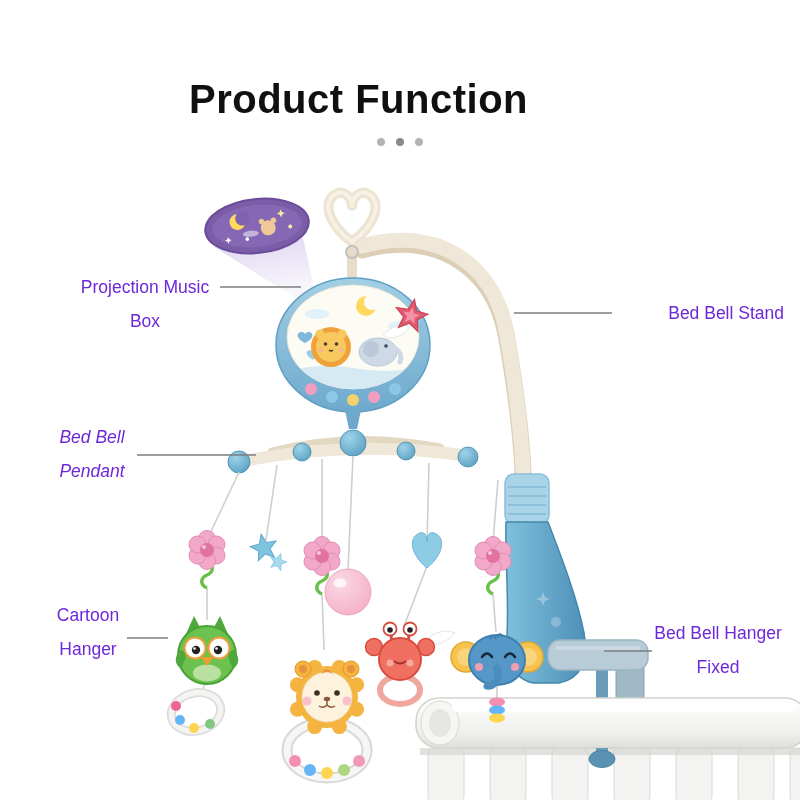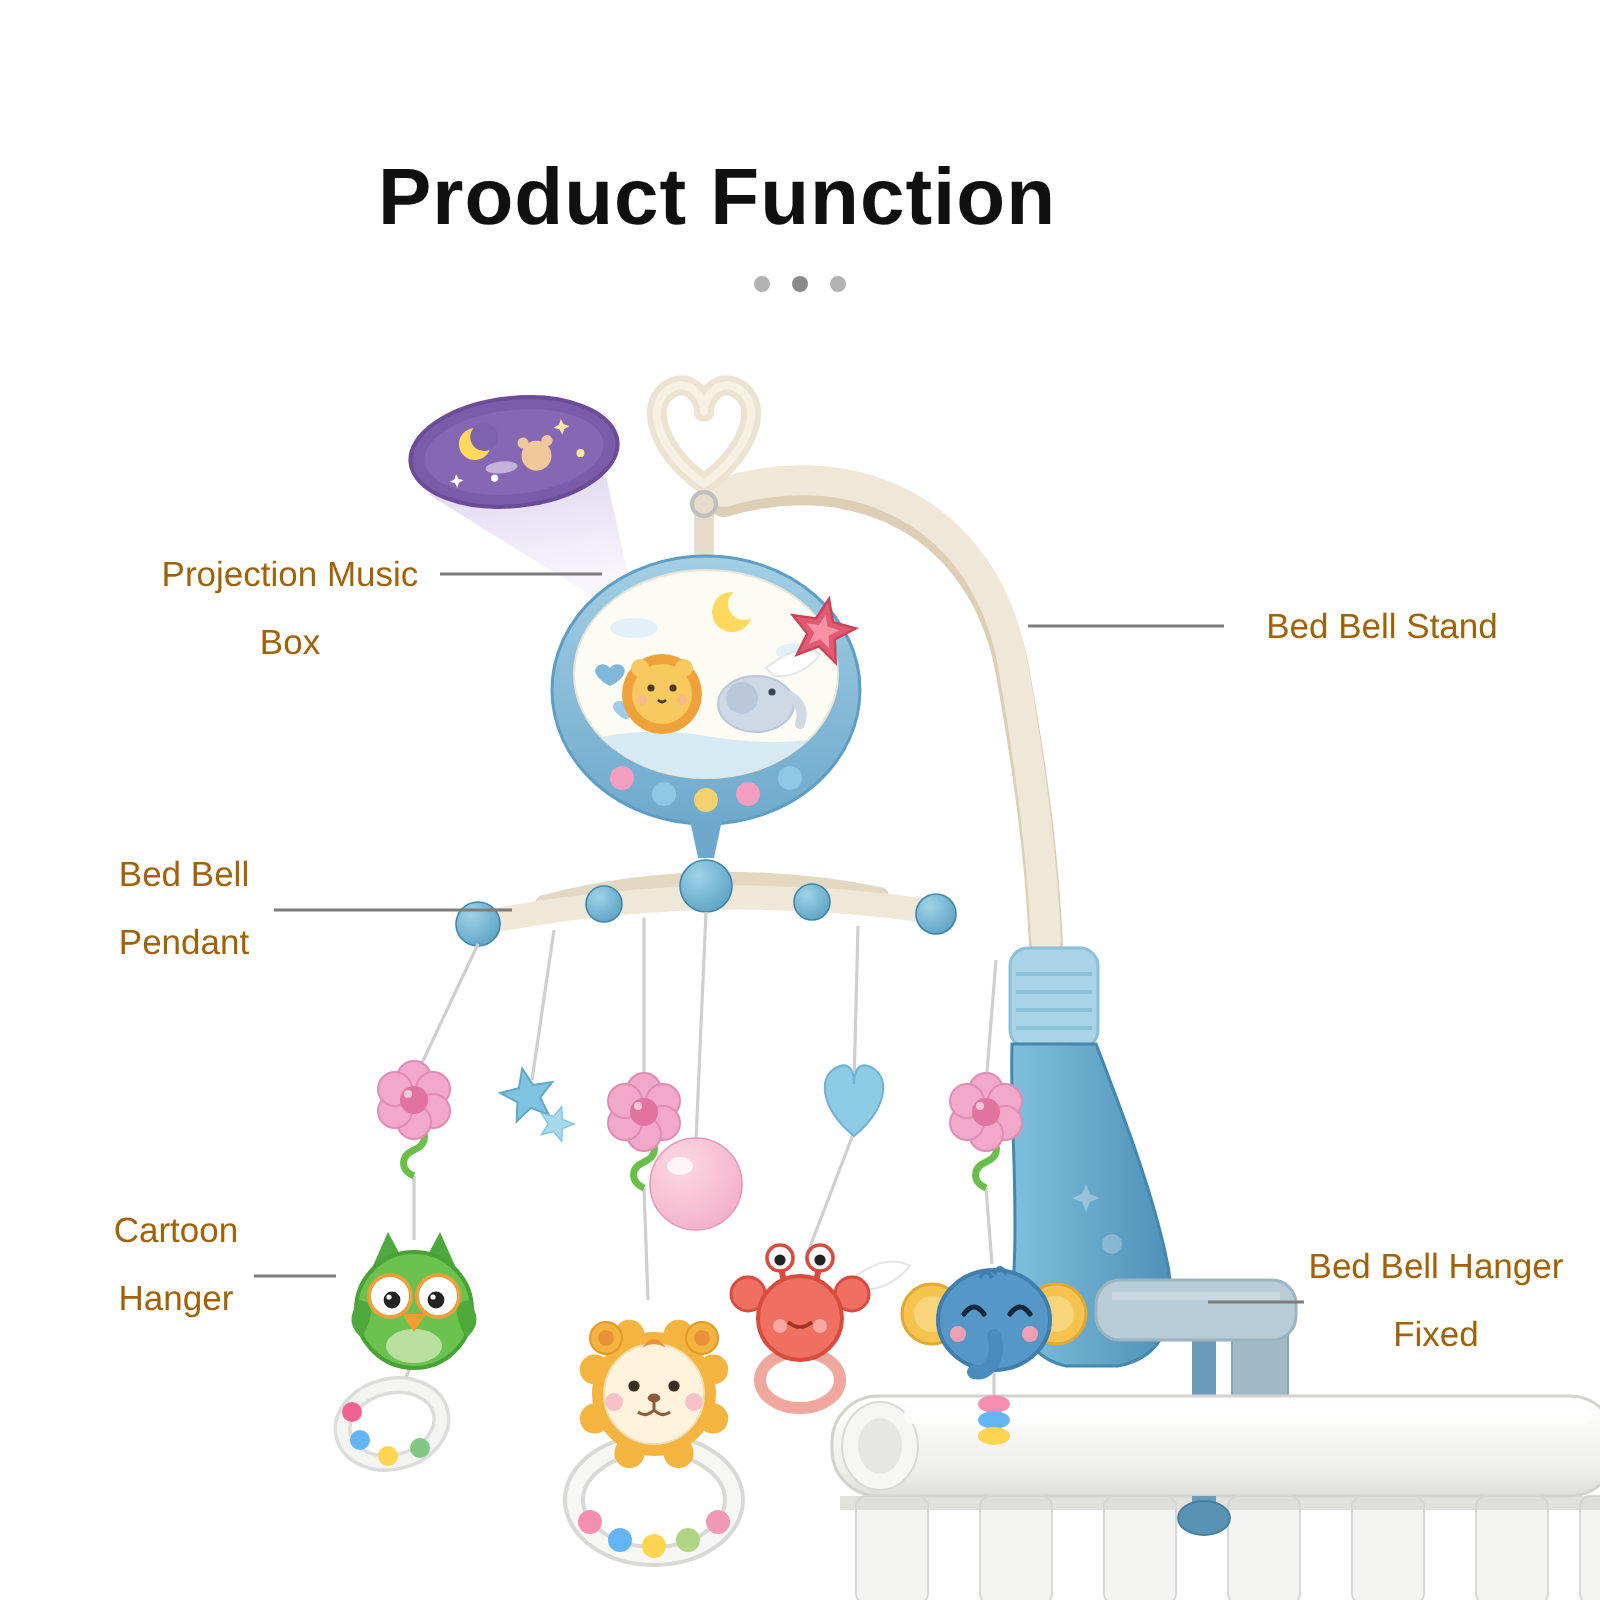--- a/index.html
+++ b/index.html
@@ -4,25 +4,25 @@
 <style>
   html,body{margin:0;padding:0;width:800px;height:800px;background:#fff;
     font-family:"Liberation Sans",sans-serif;position:relative;overflow:hidden;}
   .stage{position:absolute;left:0;top:0;width:800px;height:800px;}
   .title{position:absolute;top:50px;left:0;width:717px;text-align:center;
     font-size:40px;font-weight:700;color:#101010;letter-spacing:.5px;}
   .dots{position:absolute;top:138px;left:0;width:800px;display:flex;
     justify-content:center;gap:11px;}
   .dot{width:8px;height:8px;border-radius:50%;background:#b3b3b3;}
   .dot.mid{background:#8a8a8a;}
-  .callout{position:absolute;color:#a16207;font-size:17.5px;line-height:34px;
+  .callout{position:absolute;color:#6d28d9;font-size:17.5px;line-height:34px;
     text-align:center;font-weight:400;}
   .callout.left1{left:65px;top:270px;width:160px;}
-  .callout.right1{left:616px;top:296px;width:150px;text-align:center;}
-  .callout.left2{left:42px;top:420px;width:100px;}
+  .callout.right1{left:634px;top:296px;width:150px;text-align:right;}
+  .callout.left2{left:42px;top:420px;width:100px;font-style:italic;}
   .callout.left3{left:38px;top:598px;width:100px;}
   .callout.right2{left:648px;top:616px;width:140px;}
 </style>
 </head>
 <body>
 
 <h1 class="title">Product Function</h1>
 
 <div class="dots">
   <span class="dot"></span>

